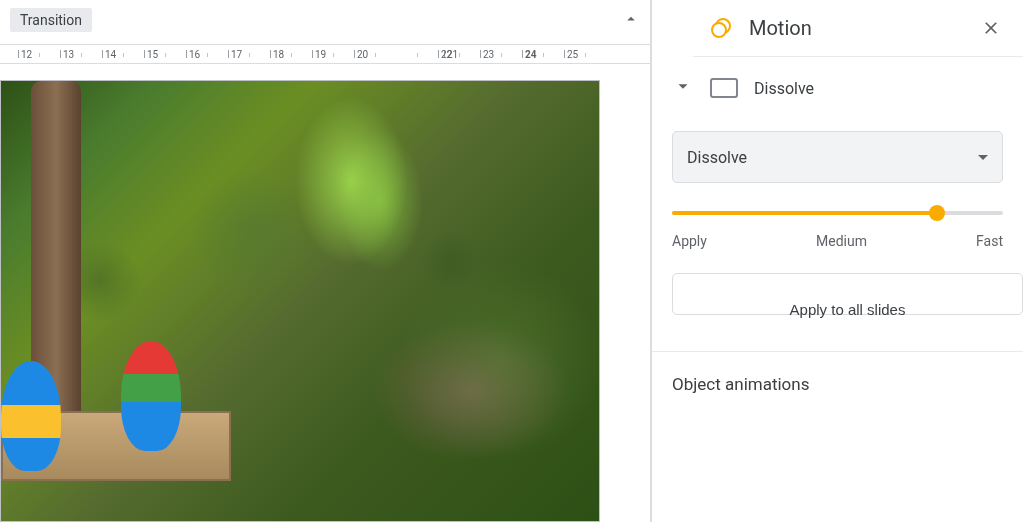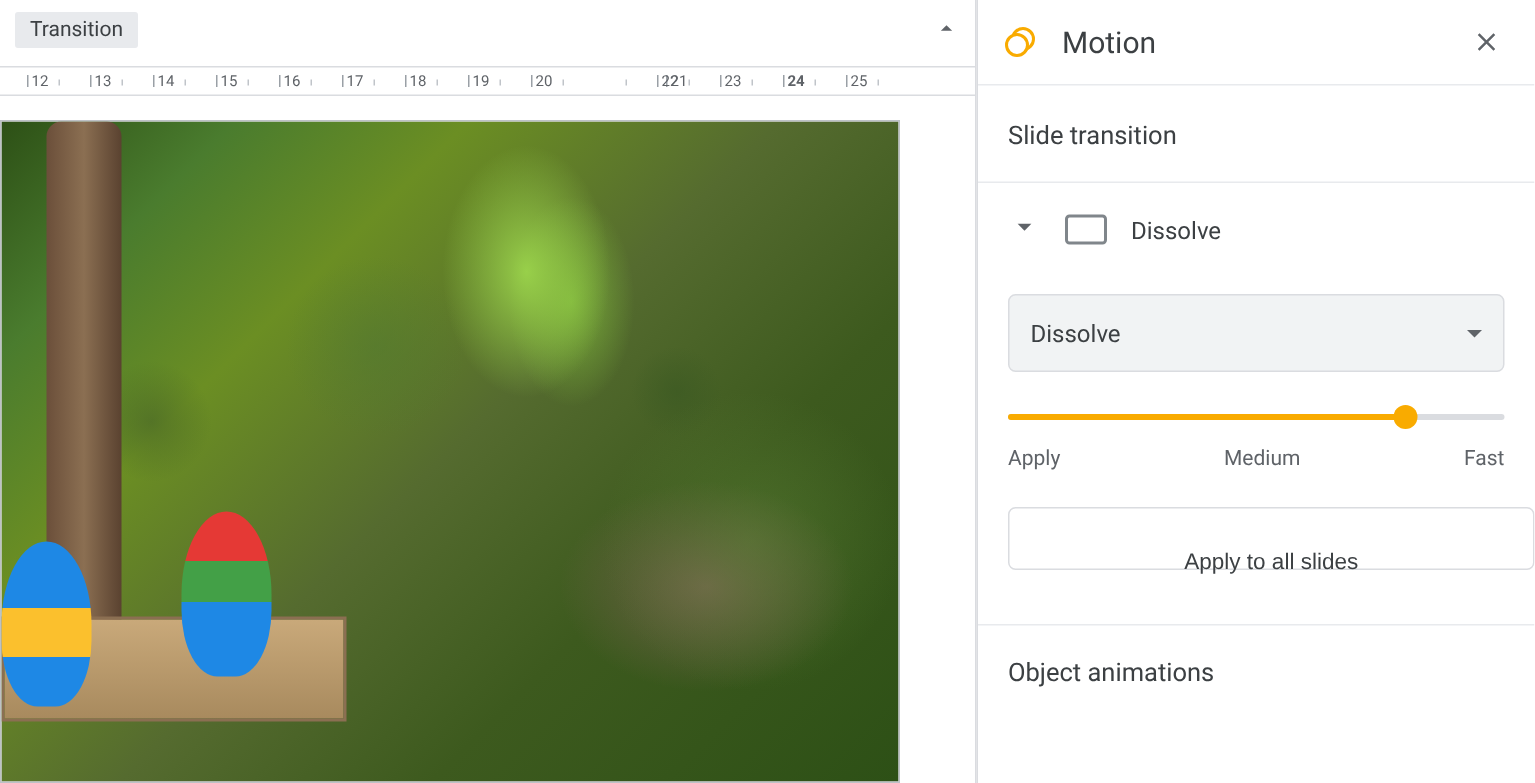--- a/index.html
+++ b/index.html
@@ -136,20 +136,21 @@
       border-left: 1px solid #dadce0;
       display: flex;
       flex-direction: column;
       background: #fff;
     }
     .panel-header {
       display: flex;
       align-items: center;
       padding: 16px 20px 16px 16px;
       border-bottom: 1px solid #e8eaed;
+      margin-left: 41px;
     }
     .motion-icon {
       width: 24px;
       height: 24px;
       margin-right: 16px;
       position: relative;
     }
     .motion-icon .ring {
       position: absolute;
       border: 2.5px solid #f9ab00;
@@ -337,21 +338,20 @@
       <div class="ring r2"></div>
     </div>
     <div class="panel-title">Motion</div>
     <div class="close-btn">
       <svg width="20" height="20" viewBox="0 0 24 24">
           <path fill="#5f6368" d="M19 6.41L17.59 5 12 10.59 6.41 5 5 6.41 10.59 12 5 17.59 6.41 19 12 13.41 17.59 19 19 17.59 13.41 12z"></path>
         </svg>
     </div>
   </div>
 
-  <div class="section-title">Slide transition</div>
 
   <div class="transition-row">
     <div class="chevron">
       <svg width="22" height="22" viewBox="0 0 24 24">
           <path fill="#5f6368" d="M7 10l5 5 5-5z"></path>
         </svg>
     </div>
     <div class="slide-thumb"></div>
     <div class="transition-name">Dissolve</div>
   </div>

